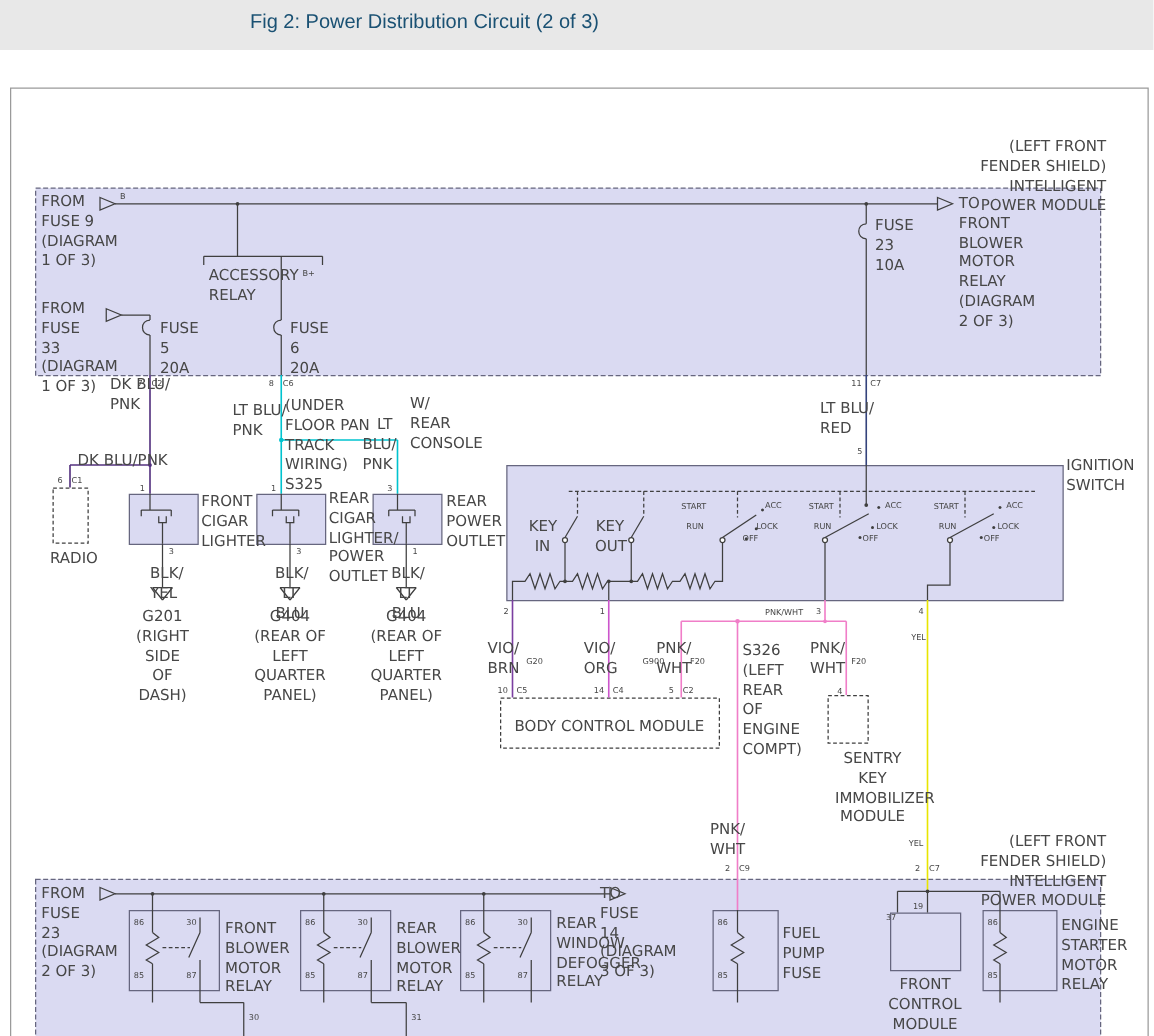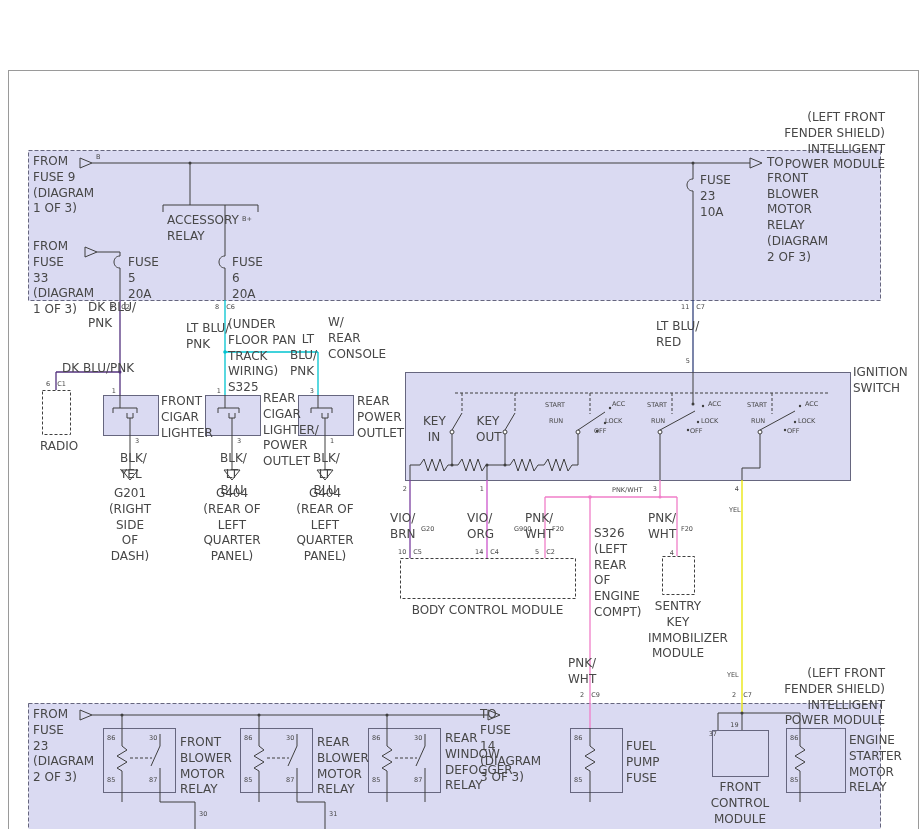--- a/index.html
+++ b/index.html
@@ -13,20 +13,23 @@
   .rt{text-align:right;}
   .pin{position:absolute;font-size:6.5px;color:#474747;}
   .pinpair{position:absolute;width:44px;display:flex;justify-content:center;gap:7px;font-size:6.5px;color:#474747;}
   .conn{}
 </style>
 </head>
 <body>
 
 <div class="screen">
 
+  <div class="titlebar">
+    <div class="title">Fig 2: Power Distribution Circuit (2 of 3)</div>
+  </div>
 
   <svg class="diagram" width="923" height="829" viewBox="0 0 923 829">
     <g stroke="#3f3f3f" fill="none" stroke-width="1">
 
       <rect x="8.5" y="70.5" width="910" height="770" stroke="#9a9a9a"></rect>
 
       <g>
         <rect x="28.5" y="150.5" width="852" height="150" stroke-dasharray="4 2" stroke="#66667f" fill="#dadaf2"></rect>
         <rect x="28.5" y="703.5" width="852" height="140" stroke-dasharray="4 2" stroke="#66667f" fill="#dadaf2"></rect>
         <rect x="405.5" y="372.5" width="445" height="108" stroke="#66667f" fill="#dadaf2"></rect>
@@ -316,21 +319,21 @@
 
   <div class="lbl r" style="left:390px;top:511px;width:18px">VIO/
 BRN</div>
   <div class="pin" style="left:421px;top:525px">G20</div>
   <div class="lbl r" style="left:467px;top:511px;width:18px">VIO/
 ORG</div>
   <div class="pin" style="left:514px;top:525px">G900</div>
   <div class="lbl r" style="left:525px;top:511px;width:18px">PNK/
 WHT</div>
   <div class="pin" style="left:552px;top:525px">F20</div>
-  <div class="lbl" style="left:594px;top:526px;width:44px">S326
+  <div class="lbl" style="left:594px;top:513px;width:44px">S326
 (LEFT
 REAR OF
 ENGINE
 COMPT)</div>
   <div class="lbl r" style="left:648px;top:511px;width:18px">PNK/
 WHT</div>
   <div class="pin" style="left:681px;top:525px">F20</div>
   <div class="pin" style="left:729px;top:506px">YEL</div>
 
   <div class="pinpair" style="left:388px;top:548px">
@@ -338,23 +341,23 @@
       <span class="conn">C5</span>
   </div>
   <div class="pinpair" style="left:465px;top:548px">
     <span>14</span>
       <span class="conn">C4</span>
   </div>
   <div class="pinpair" style="left:523px;top:548px">
     <span>5</span>
       <span class="conn">C2</span>
   </div>
-  <div class="lbl c" style="left:400px;top:603px;width:175px">BODY CONTROL MODULE</div>
+  <div class="lbl c" style="left:400px;top:574px;width:175px">BODY CONTROL MODULE</div>
   <div class="pin" style="left:660px;top:549px;width:14px;text-align:right">4</div>
-  <div class="lbl c" style="left:648px;top:599px;width:60px">SENTRY
+  <div class="lbl c" style="left:668px;top:599px;width:60px">SENTRY
 KEY
 IMMOBILIZER
 MODULE</div>
 
   <div class="lbl r" style="left:568px;top:656px;width:18px">PNK/
 WHT</div>
   <div class="pin" style="left:727px;top:671px">YEL</div>
   <div class="pinpair" style="left:568px;top:691px">
     <span>2</span>
       <span class="conn">C9</span>

